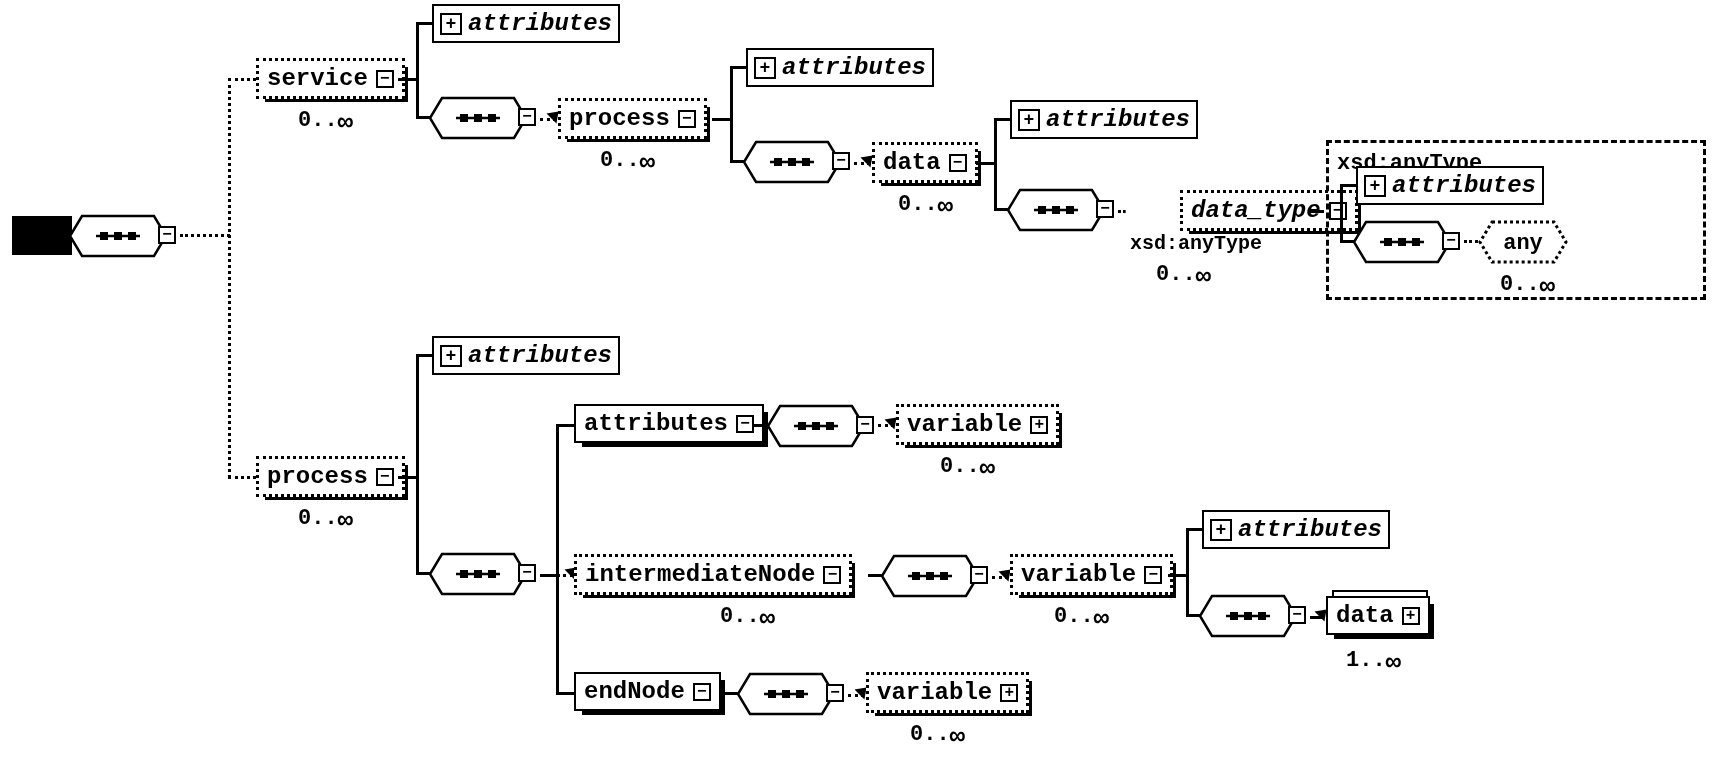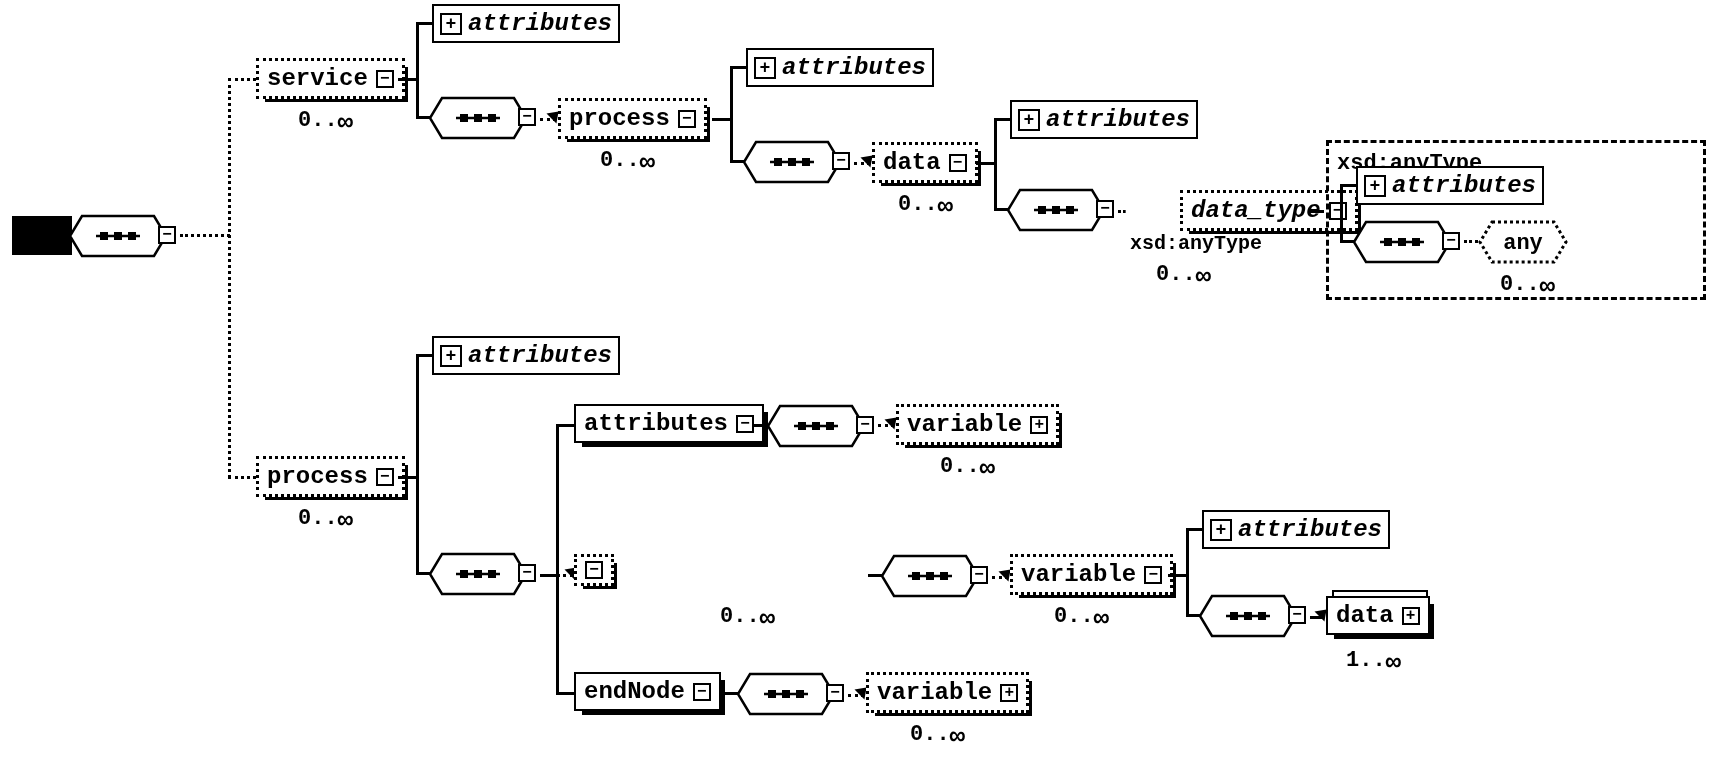--- a/index.html
+++ b/index.html
@@ -375,20 +375,21 @@
     <span class="plus-icon" style="width:18px;height:18px;font-size:16px;">+</span>
   </div>
 </div>
 <div class="card" style="left:940px; top:450px;">
   <span>0..</span><span class="inf">∞</span>
 </div>
 
 <div class="arrow" style="left:566px; top:566px;"></div>
 <div class="node" style="left:574px; top:554px;">
   <div class="element-box optional shadow">
+    <span>intermediateNode</span>
     <span class="minus-icon">−</span>
   </div>
 </div>
 <div class="card" style="left:720px; top:600px;">
   <span>0..</span><span class="inf">∞</span>
 </div>
 <div class="hline" style="left:868px; top:574px; width:14px;"></div>
 <div class="sequence" style="left:880px; top:554px;">
   <svg width="100" height="44" viewBox="0 0 100 44">
     <polygon points="14,2 86,2 98,22 86,42 14,42 2,22" fill="#fff" stroke="#000" stroke-width="2.5"></polygon>

